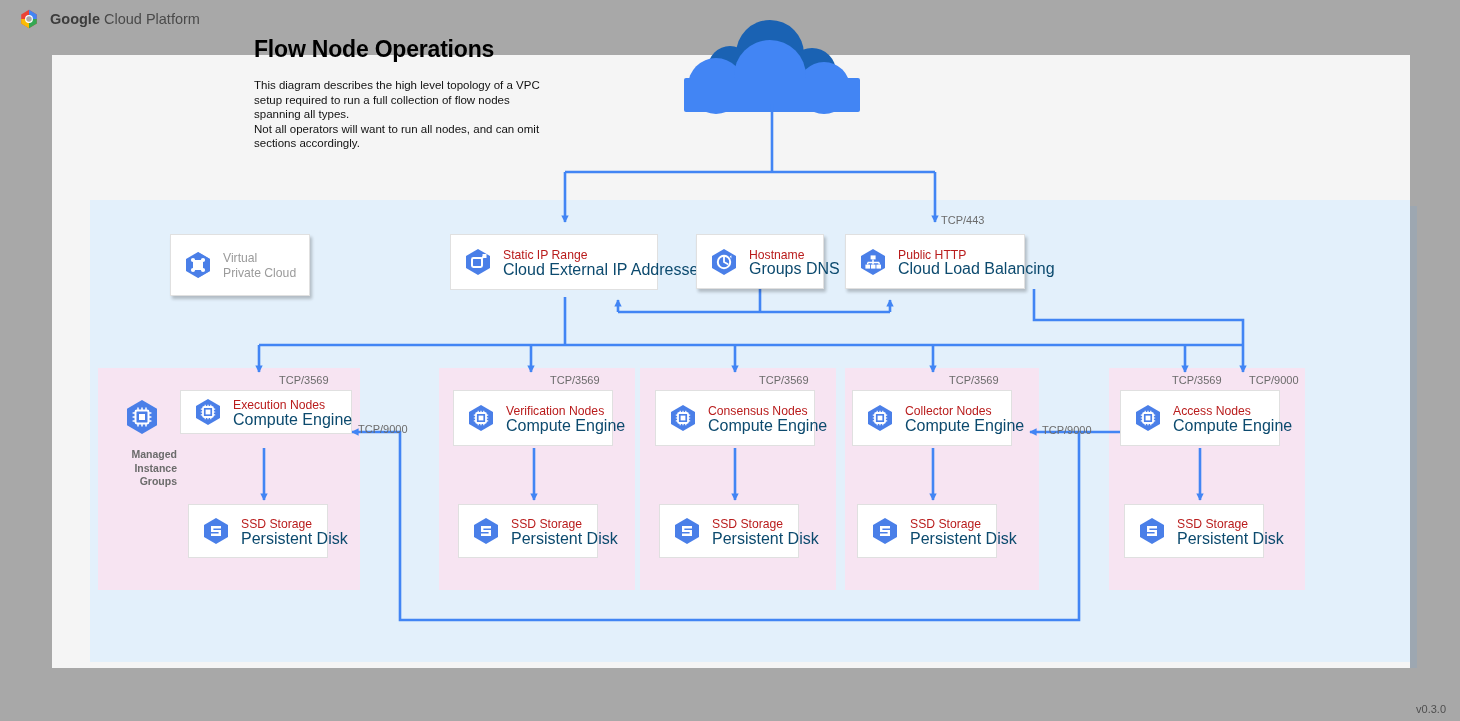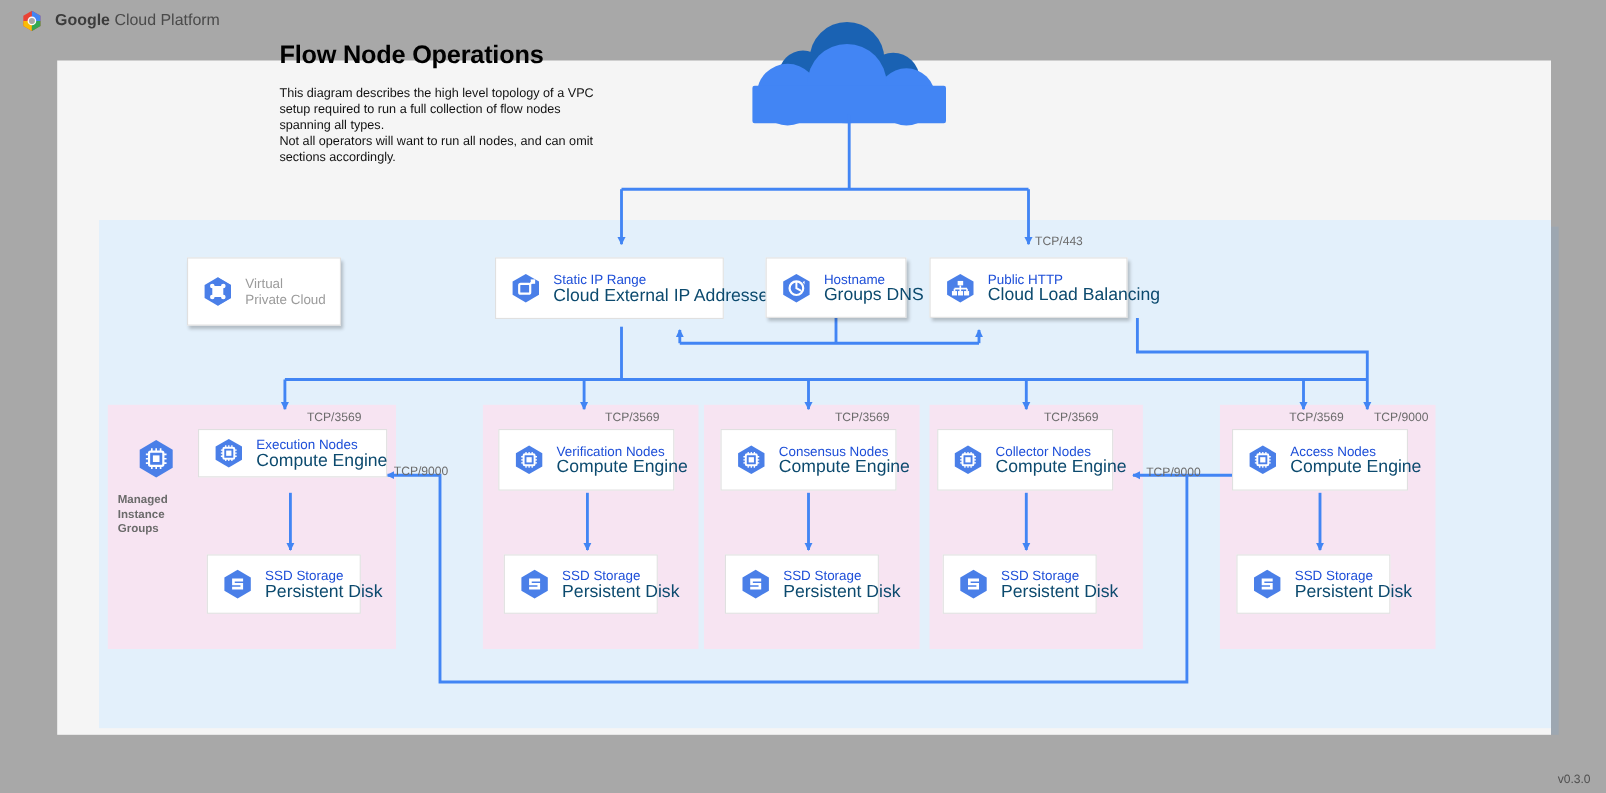--- a/index.html
+++ b/index.html
@@ -29,31 +29,31 @@
   .vpc-panel{position:absolute;left:90px;top:200px;width:1320px;height:462px;background:#e3f0fb;}
   .vpc-shadow{position:absolute;left:1410px;top:206px;width:7px;height:462px;background:#9aa7b4;opacity:.75;}
 
   
   .grp{position:absolute;top:368px;height:222px;background:#f7e4f2;}
 
   
   .card{position:absolute;background:#fff;border:1px solid #e0e0e0;box-sizing:border-box;}
   .card .ic{position:absolute;left:12px;top:50%;transform:translateY(-50%);width:30px;height:30px;}
   .card .txt{position:absolute;left:52px;top:50%;transform:translateY(-50%);line-height:14.5px;}
-  .card .t1{font-size:12.2px;color:#1d4ed8;white-space:nowrap;}
+  .card .t1{font-size:12.2px;color:#b91c1c;white-space:nowrap;}
   .card .t2{font-size:16px;color:#0c4a6e;white-space:nowrap;}
   .card.muted .t1{color:#9b9b9b;}
   
   .stack::before,.stack::after{content:"";position:absolute;background:#fff;border:1px solid #dcdcdc;box-sizing:border-box;z-index:-1;}
   .stack::before{left:6px;top:6px;right:-6px;bottom:-6px;box-shadow:1px 1px 2px rgba(0,0,0,.25);}
   .stack::after{left:12px;top:12px;right:-12px;bottom:-12px;box-shadow:1px 1px 2px rgba(0,0,0,.25);}
   .flat{box-shadow:2px 3px 3px rgba(0,0,0,.22);}
 
   
-  .grp-label{position:absolute;text-align:left;font-size:10.5px;font-weight:bold;color:#6b6b6b;line-height:13.5px;width:70px;}
+  .grp-label{position:absolute;text-align:right;font-size:10.5px;font-weight:bold;color:#6b6b6b;line-height:13.5px;width:70px;}
   .grp-icon{position:absolute;width:38px;height:38px;}
 
   
   .port{position:absolute;font-size:11px;color:#6b6b6b;white-space:nowrap;}
 
   
   .version{position:absolute;right:14px;bottom:6px;font-size:11px;color:#4f4f4f;}
 
   svg.wires{position:absolute;left:0;top:0;width:1460px;height:721px;pointer-events:none;}
   .cloud{position:absolute;}

